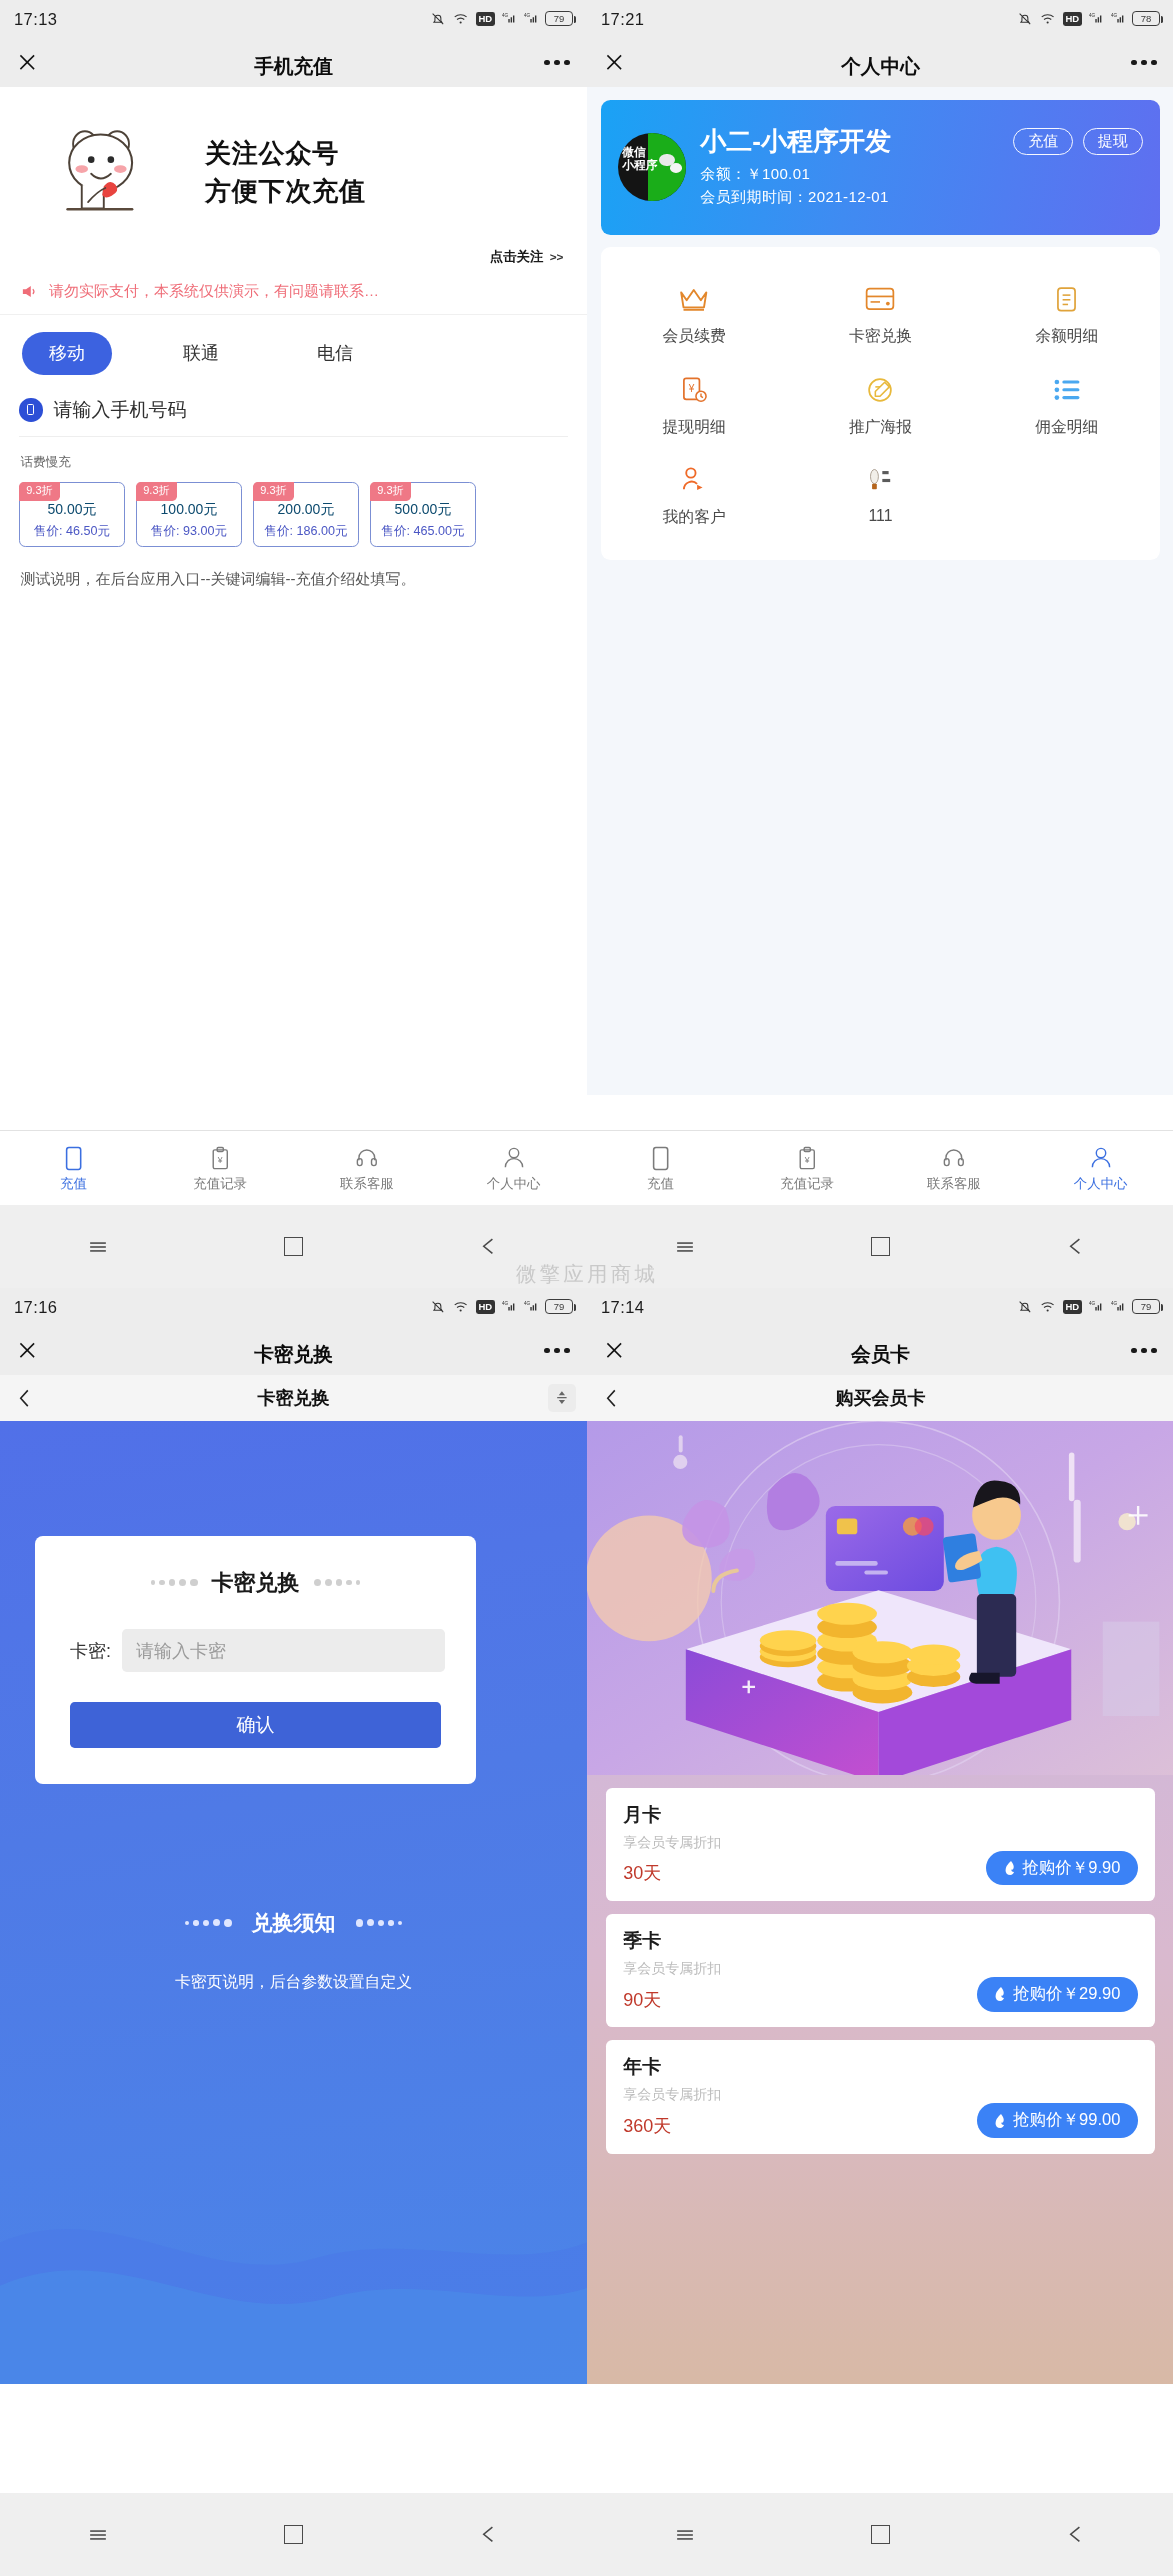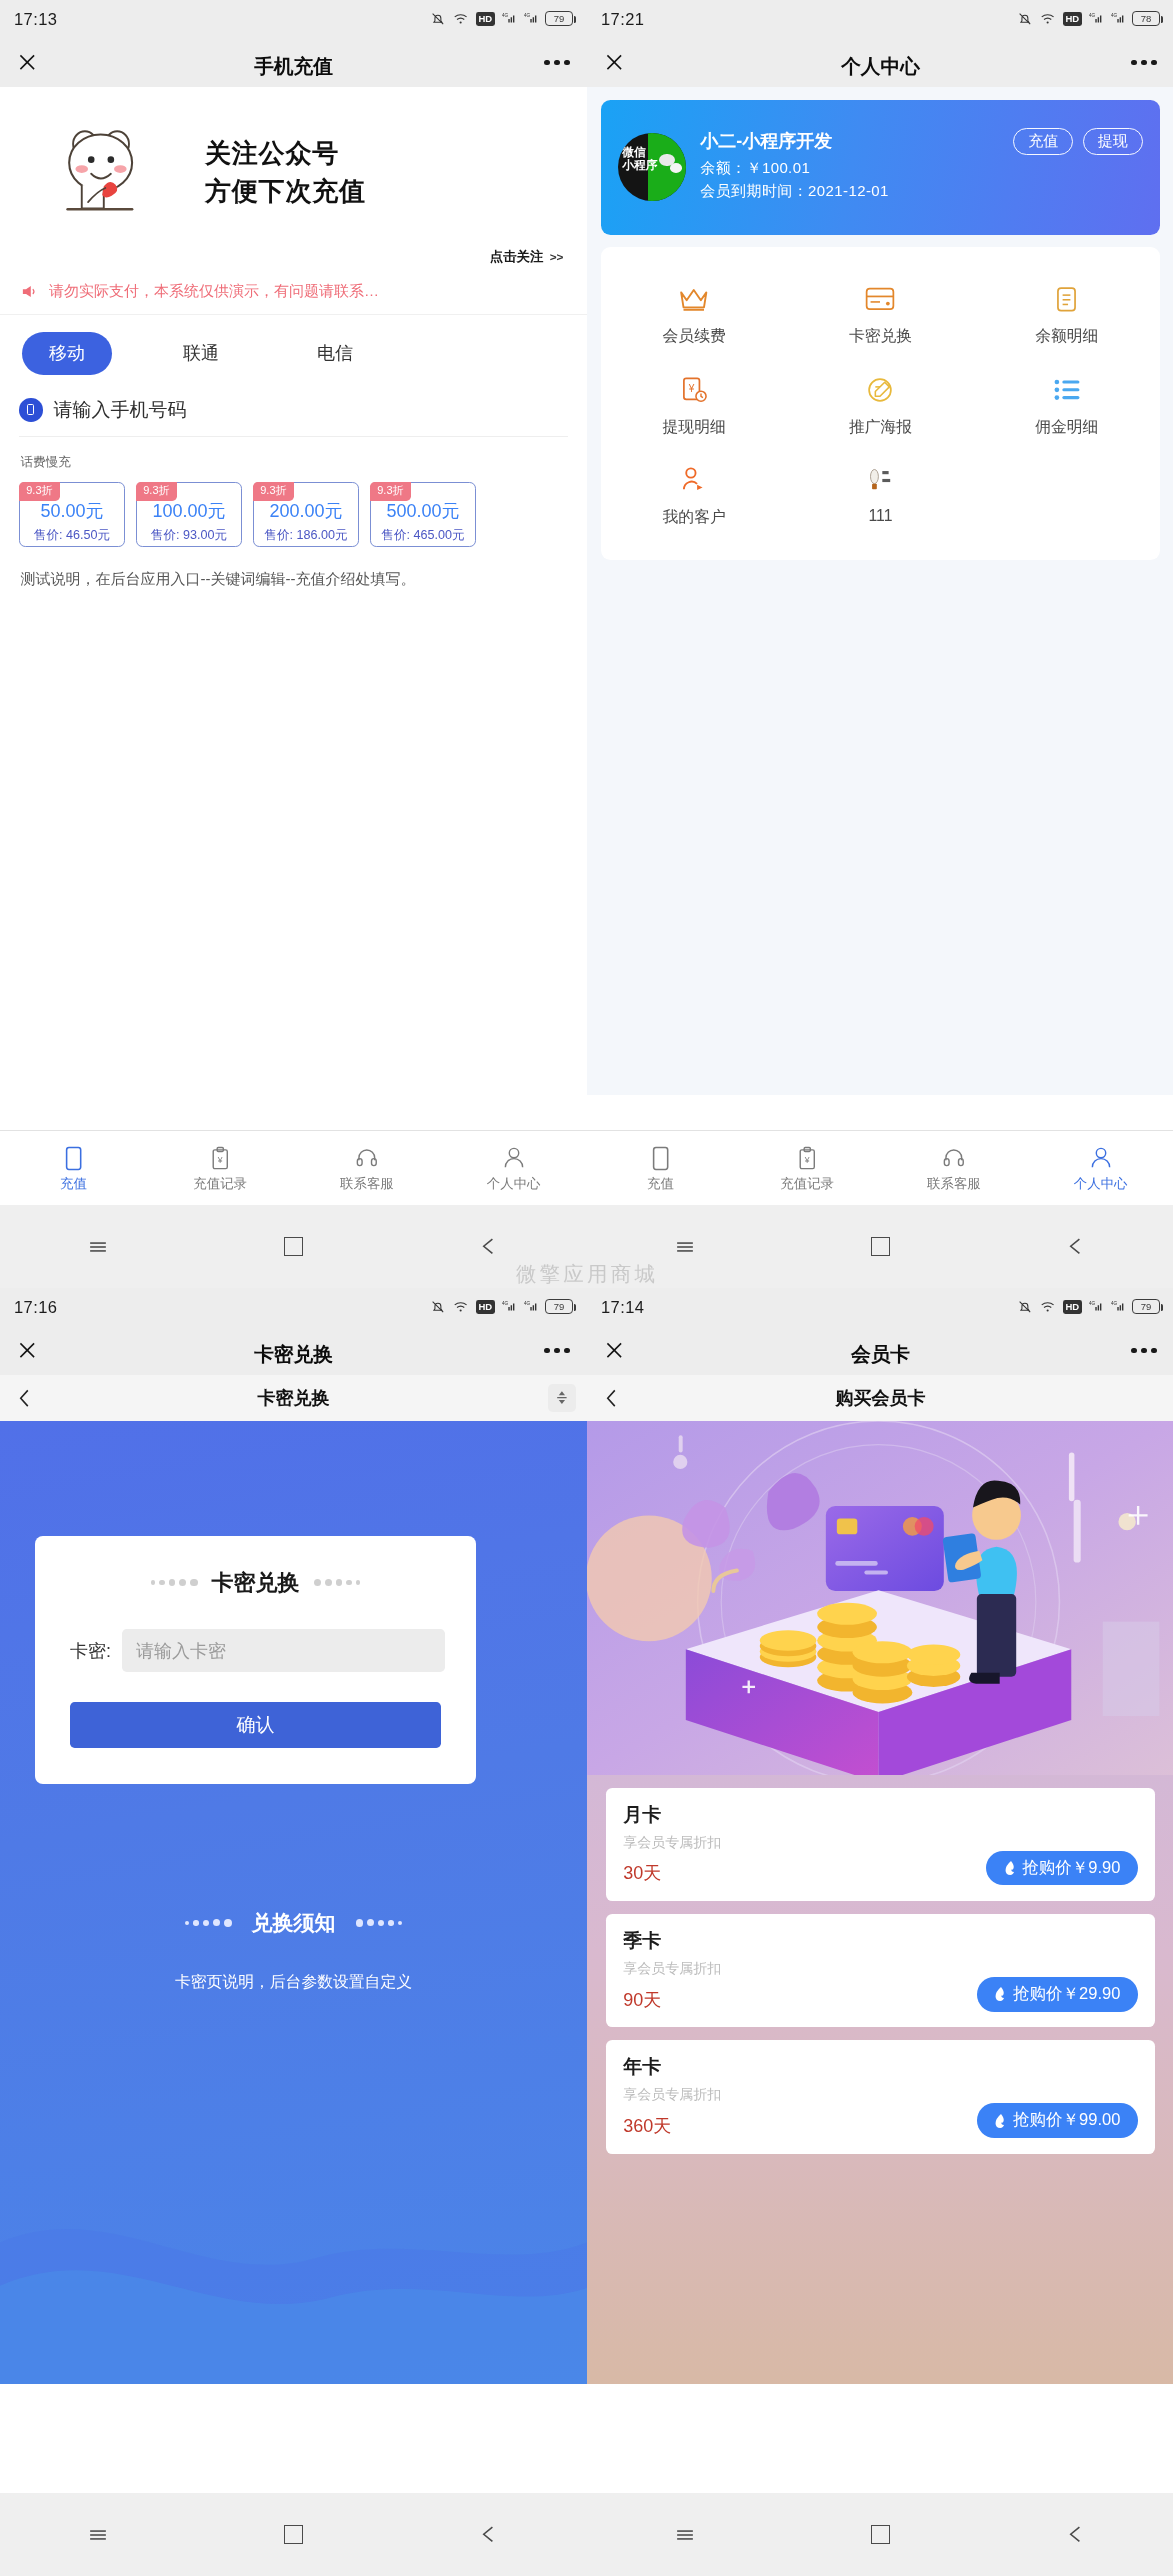--- a/index.html
+++ b/index.html
@@ -42,21 +42,21 @@
   .op.active span { background:#3c62e0; border-radius:23.6px; padding:9.5px 27px; display:inline-block; }
   .phone-row { display:flex; align-items:center; gap:11px; padding:6.3px 19px 11px 19px; }
   .phone-ico { width:23.6px; height:23.6px; border-radius:50%; background:#2d4fd6; display:flex; align-items:center; justify-content:center; }
   .phone-ico b { width:7px; height:11px; border:1.6px solid #fff; border-radius:1.6px; display:block; }
   .phone-ph { font-size:19px; color:#2f2f2f; font-weight:500; }
   .hr-soft { height:0.8px; background:#eee; margin:1.6px 19px 0 19px; }
   .slow-label { font-size:12.6px; color:#666; padding:17.3px 19px 11px 20.5px; }
   .cards { display:flex; flex-wrap:wrap; gap:11px; padding:0 19px; }
   .pcard { width:106px; height:65px; border:0.8px solid #7b8fd4; border-radius:6.3px; position:relative; background:#fff; padding-top:17.3px; }
   .pcard .disc { position:absolute; left:-0.8px; top:-0.8px; background:#ef7886; color:#fff; font-size:11px; padding:1.6px 7px 2.4px 7px; border-radius:4.7px 0 4.7px 0; }
-  .pcard .face { text-align:center; font-size:18px; color:#3b82f6; line-height:1; margin-top:1.6px; }
+  .pcard .face { text-align:center; font-size:14px; color:#0c4a6e; line-height:1; margin-top:1.6px; }
   .pcard .sale { text-align:center; font-size:12.6px; color:#4b57c4; margin-top:7px; }
   .desc { font-size:15px; color:#555; line-height:1.6; padding:20.5px 22px 0 20.5px; }
 
   
   .tabbar { position:absolute; left:0; bottom:83px; width:587px; height:75px; background:#fff; border-top:0.8px solid #e2e2e2; display:flex; align-items:center; }
   .tab { flex:1; text-align:center; font-size:13.4px; color:#7b7b7b; }
   .tab.active { color:#3b6fe0; }
   .tab .ti { height:30px; display:flex; align-items:center; justify-content:center; margin-bottom:1.6px; }
   .navbtns { position:absolute; left:0; bottom:0; width:587px; height:83px; background:#efefef; display:flex; align-items:center; }
   .navbtns > div { flex:1; display:flex; align-items:center; justify-content:center; }
@@ -65,21 +65,21 @@
 
   
   .p2-body { background:#f4f7fb; height:1008px; padding:12.6px 14px 0 14px; }
   .profile { height:135px; border-radius:9.5px; background:linear-gradient(100deg,#1aa2f5 0%,#3f8bf2 45%,#5f6ff0 100%); display:flex; align-items:center; padding:0 17.3px; position:relative; }
   .avatar { width:68px; height:68px; border-radius:50%; overflow:hidden; position:relative; background:#141414; flex:none; }
   .avatar .green { position:absolute; right:0; top:0; width:38px; height:68px; background:#1aad19; }
   .avatar .wlabel { position:absolute; left:3.9px; top:12.6px; color:#fff; font-size:11.8px; line-height:1.15; font-weight:700; z-index:3; }
   .avatar .bub1 { position:absolute; right:11.8px; top:20.5px; width:15.8px; height:12.6px; background:#eaeaea; border-radius:50%; z-index:2; }
   .avatar .bub2 { position:absolute; right:4.7px; top:30px; width:11.8px; height:9.5px; background:#f4f4f4; border-radius:50%; z-index:2; }
   .pinfo { margin-left:14px; color:#fff; }
-  .pname { font-size:18px; font-weight:600; margin-bottom:6.3px; }
+  .pname { font-size:26px; font-weight:600; margin-bottom:6.3px; }
   .pline { font-size:15px; margin-bottom:3.9px; letter-spacing:0.4px; }
   .pbtns { position:absolute; right:17.3px; top:28px; display:flex; gap:9.5px; }
   .pbtn { border:0.8px solid rgba(255,255,255,.95); border-radius:15.8px; color:#fff; font-size:15px; padding:3.2px 14px; }
   .menucard { margin-top:12.6px; background:#fff; border-radius:9.5px; padding:20.5px 0 20.5px 0; }
   .mrow { display:flex; }
   .mitem { flex:1; text-align:center; padding:14px 0 11px 0; }
   .mi-ico { height:35px; display:flex; align-items:center; justify-content:center; margin-bottom:9.5px; }
   .mi-lb { font-size:15.8px; color:#4a4a4a; }
 
   

